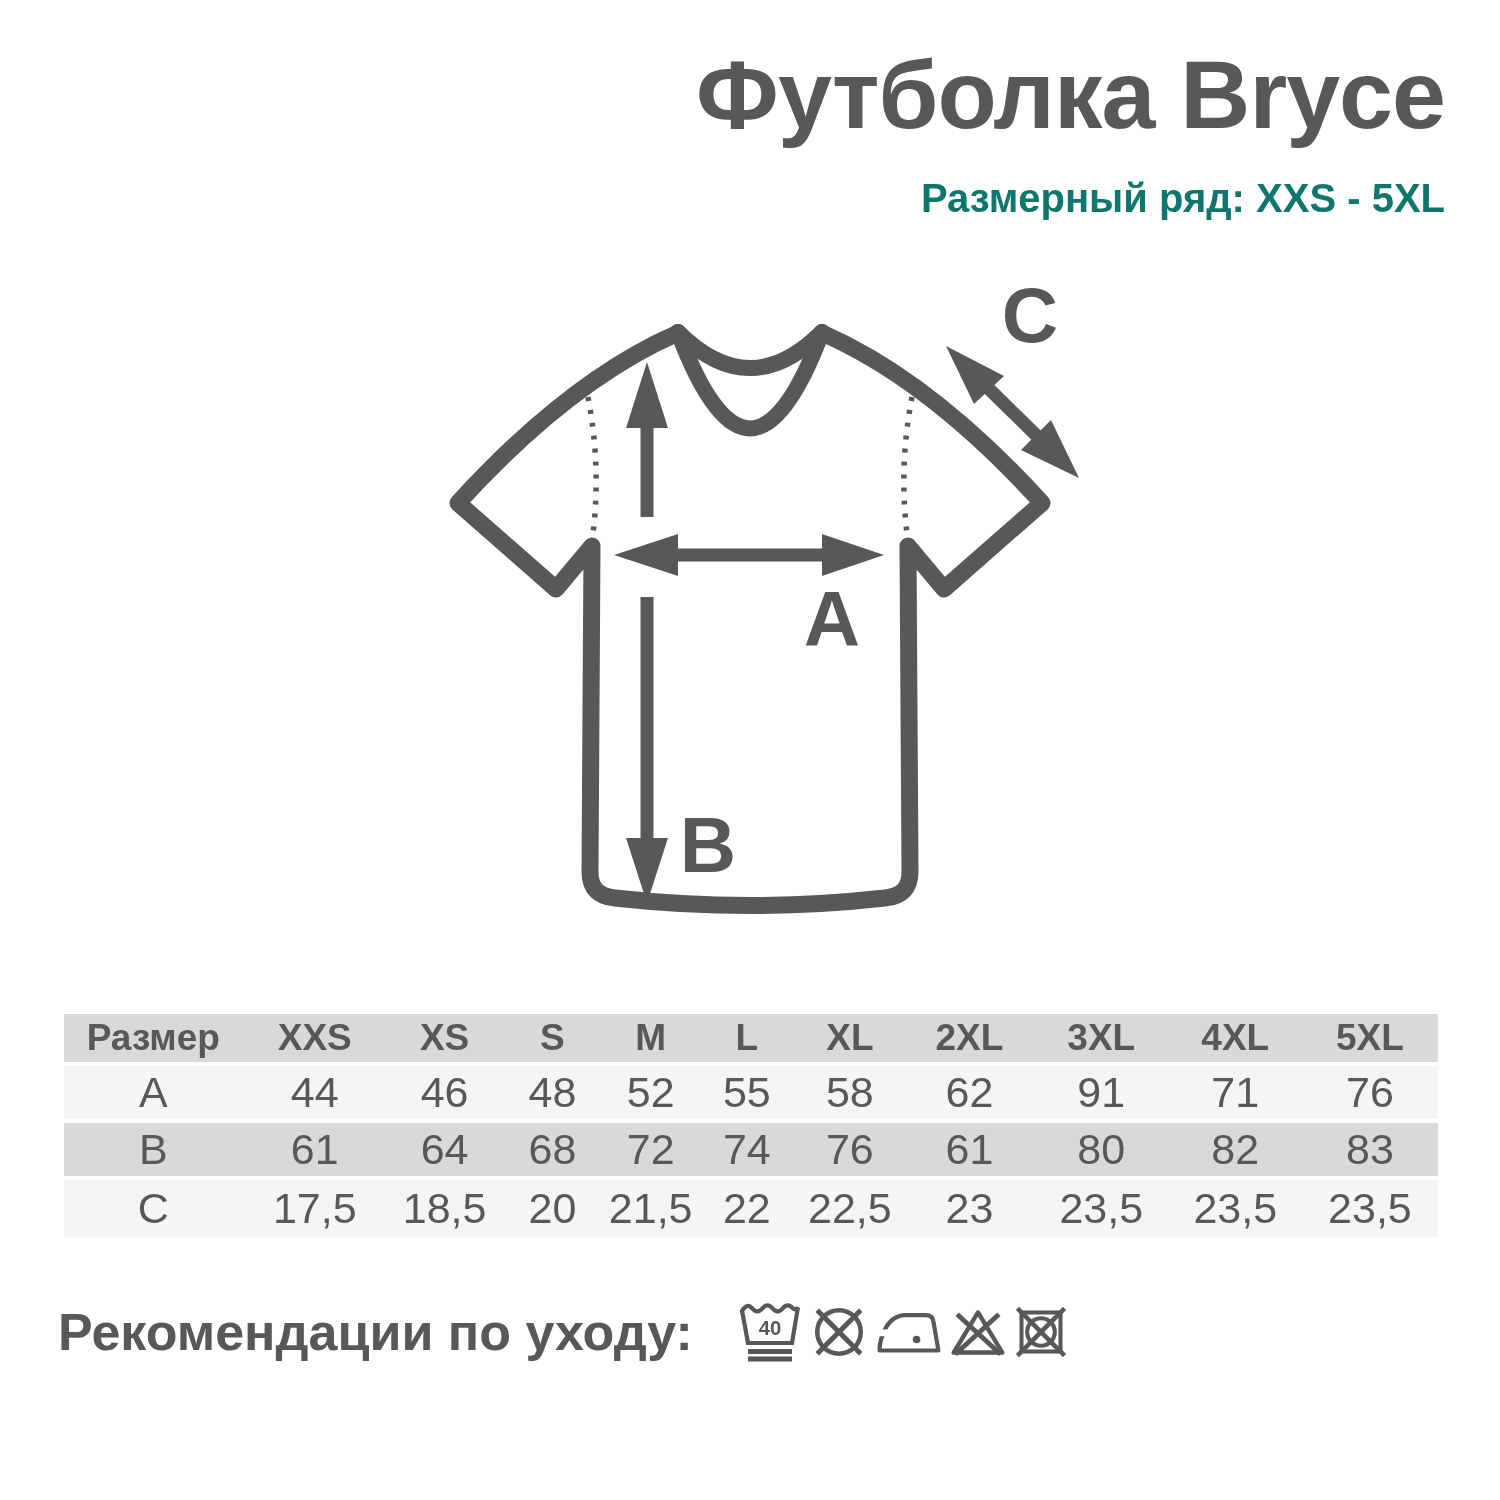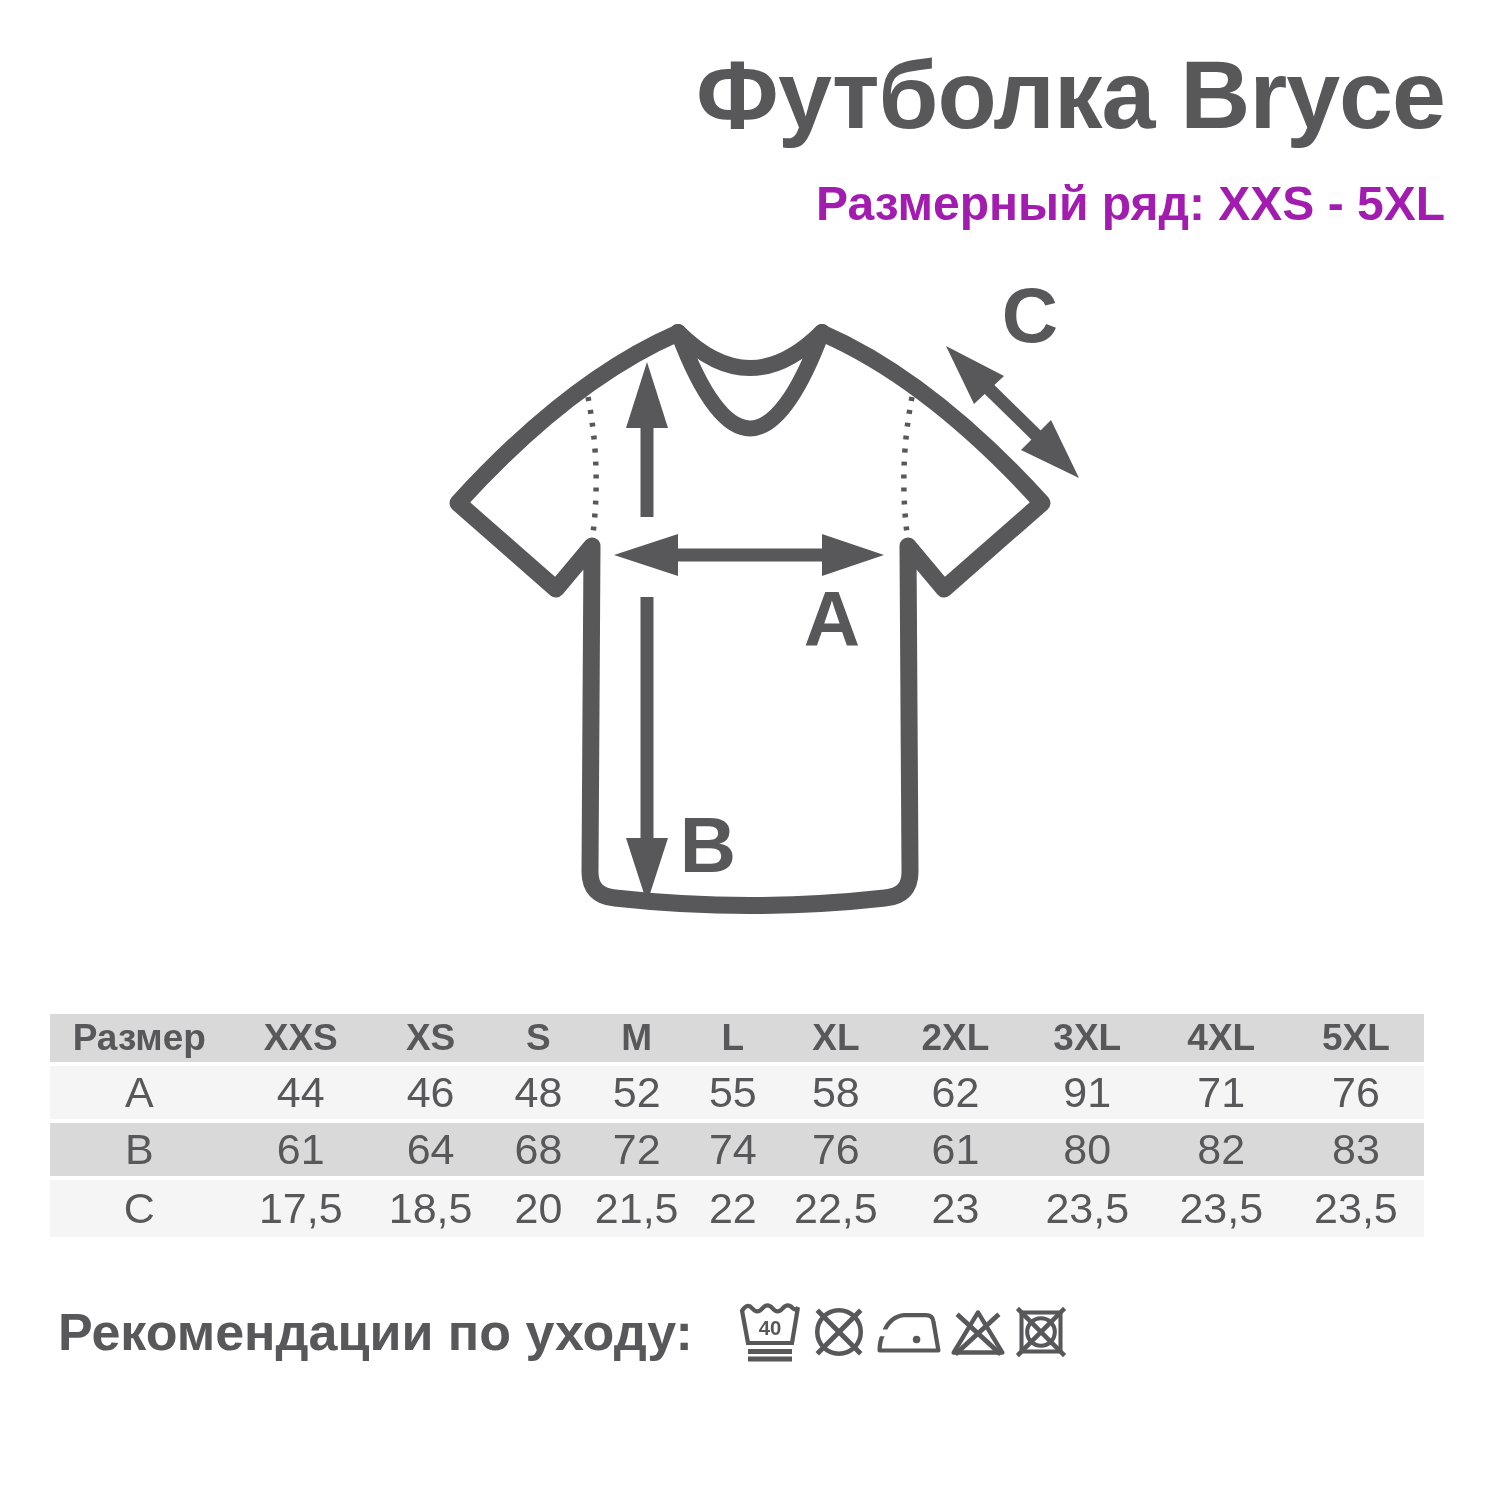--- a/index.html
+++ b/index.html
@@ -5,27 +5,27 @@
   * { margin:0; padding:0; box-sizing:border-box; }
   html,body { background:#ffffff; }
   .page {
     position:relative; width:1500px; height:1500px; overflow:hidden;
     background:#ffffff; color:#58585a;
     font-family:"Liberation Sans", sans-serif;
   }
   
   .header { position:absolute; top:36px; right:55px; text-align:right;margin-top:8px; }
   .title  { font-size:97px; font-weight:700; line-height:1.05; letter-spacing:-1px; color:#58585a; }
-  .subtitle { margin-top:30px; font-size:48px; font-weight:700; color:#a21caf; }
+  .subtitle { margin-top:30px; font-size:40px; font-weight:700; color:#0f766e; }
   
   .diagram { position:absolute; left:360px; top:270px; }
   .diagram text { font-family:"Liberation Sans", sans-serif; font-weight:700; }
   
   table.sizes {
-    position:absolute; left:50px; top:1014px; width:1374px;
+    position:absolute; left:64px; top:1014px; width:1374px;
     border-collapse:separate; border-spacing:0; table-layout:fixed;
   }
   .sizes td { text-align:center; vertical-align:middle; border-bottom:4px solid #ffffff; color:#58585a; }
   .sizes tr.hdr td   { background:#d9d9d9; font-weight:700; font-size:37px; height:52px; }
   .sizes tr.light td { background:#f5f5f6; font-size:43px; height:57px; }
   .sizes tr.shade td { background:#d9d9d9; font-size:43px; height:57px; }
   .sizes tr:last-child td { border-bottom:none; }
   .sizes td.rowlabel { font-size:41px; }
   
   .care { position:absolute; left:58px; top:1292px; height:80px; display:flex; align-items:center; }

